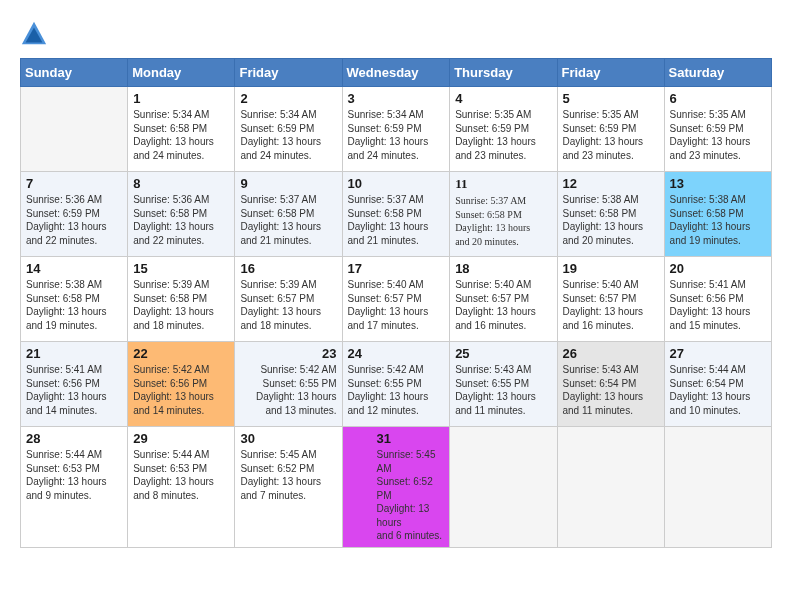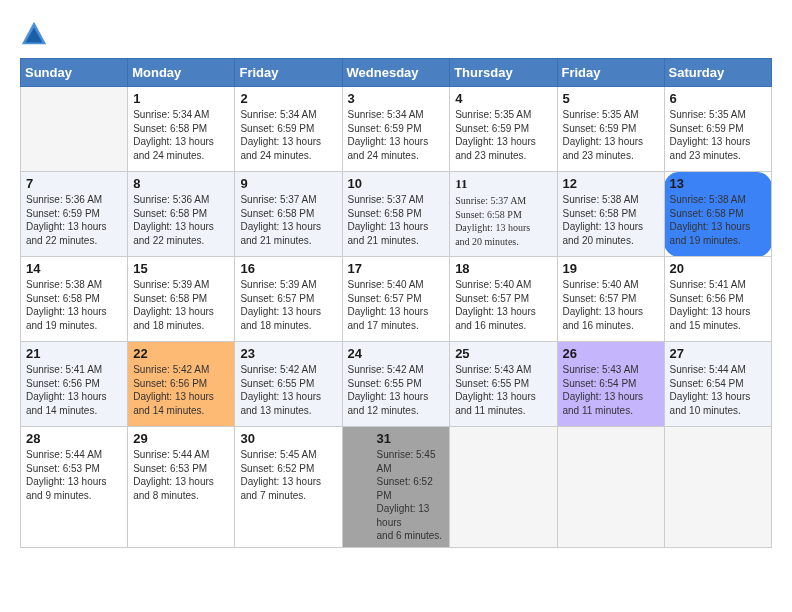--- a/index.html
+++ b/index.html
@@ -207,21 +207,21 @@
 Daylight: 13 hours
 and 20 minutes.</div>
         </td>
         <td style="background: rgb(240, 244, 250);">
           <span class="day-num">12</span>
           <div class="day-info" style="white-space: pre-line;">Sunrise: 5:38 AM
 Sunset: 6:58 PM
 Daylight: 13 hours
 and 20 minutes.</div>
         </td>
-        <td style="background: #3b82f6; border-radius: 15px;">
+        <td style="background: #7dd3fc;">
           <span class="day-num">13</span>
           <div class="day-info" style="white-space: pre-line;">Sunrise: 5:38 AM
 Sunset: 6:58 PM
 Daylight: 13 hours
 and 19 minutes.</div>
         </td>
       </tr>
       <tr>
         <td style="background: rgb(255, 255, 255);">
           <span class="day-num">14</span>
@@ -281,42 +281,42 @@
 Daylight: 13 hours
 and 14 minutes.</div>
         </td>
         <td style="background: #fdba74;">
           <span class="day-num">22</span>
           <div class="day-info" style="white-space: pre-line;">Sunrise: 5:42 AM
 Sunset: 6:56 PM
 Daylight: 13 hours
 and 14 minutes.</div>
         </td>
-        <td style="background: rgb(240, 244, 250);">
+        <td style="background: rgb(240, 244, 250); text-align: right;">
           <span class="day-num">23</span>
           <div class="day-info" style="white-space: pre-line;">Sunrise: 5:42 AM
 Sunset: 6:55 PM
 Daylight: 13 hours
 and 13 minutes.</div>
         </td>
         <td style="background: rgb(240, 244, 250);">
           <span class="day-num">24</span>
           <div class="day-info" style="white-space: pre-line;">Sunrise: 5:42 AM
 Sunset: 6:55 PM
 Daylight: 13 hours
 and 12 minutes.</div>
         </td>
         <td style="background: rgb(240, 244, 250);">
           <span class="day-num">25</span>
           <div class="day-info" style="white-space: pre-line;">Sunrise: 5:43 AM
 Sunset: 6:55 PM
 Daylight: 13 hours
 and 11 minutes.</div>
         </td>
-        <td style="background: #c4b5fd;">
+        <td style="background: #e5e5e5;">
           <span class="day-num">26</span>
           <div class="day-info" style="white-space: pre-line;">Sunrise: 5:43 AM
 Sunset: 6:54 PM
 Daylight: 13 hours
 and 11 minutes.</div>
         </td>
         <td style="background: rgb(240, 244, 250);">
           <span class="day-num">27</span>
           <div class="day-info" style="white-space: pre-line;">Sunrise: 5:44 AM
 Sunset: 6:54 PM
@@ -339,21 +339,21 @@
 Daylight: 13 hours
 and 8 minutes.</div>
         </td>
         <td style="background: rgb(255, 255, 255);">
           <span class="day-num">30</span>
           <div class="day-info" style="white-space: pre-line;">Sunrise: 5:45 AM
 Sunset: 6:52 PM
 Daylight: 13 hours
 and 7 minutes.</div>
         </td>
-        <td style="background: #a3a3a3; padding-left: 34px;">
+        <td style="background: #d946ef; padding-left: 34px;">
           <span class="day-num">31</span>
           <div class="day-info" style="white-space: pre-line;">Sunrise: 5:45 AM
 Sunset: 6:52 PM
 Daylight: 13 hours
 and 6 minutes.</div>
         </td>
         <td class="empty-cell" style="background: rgb(245, 245, 245);"></td>
         <td class="empty-cell" style="background: rgb(245, 245, 245);"></td>
         <td class="empty-cell" style="background: rgb(245, 245, 245);"></td>
       </tr>

